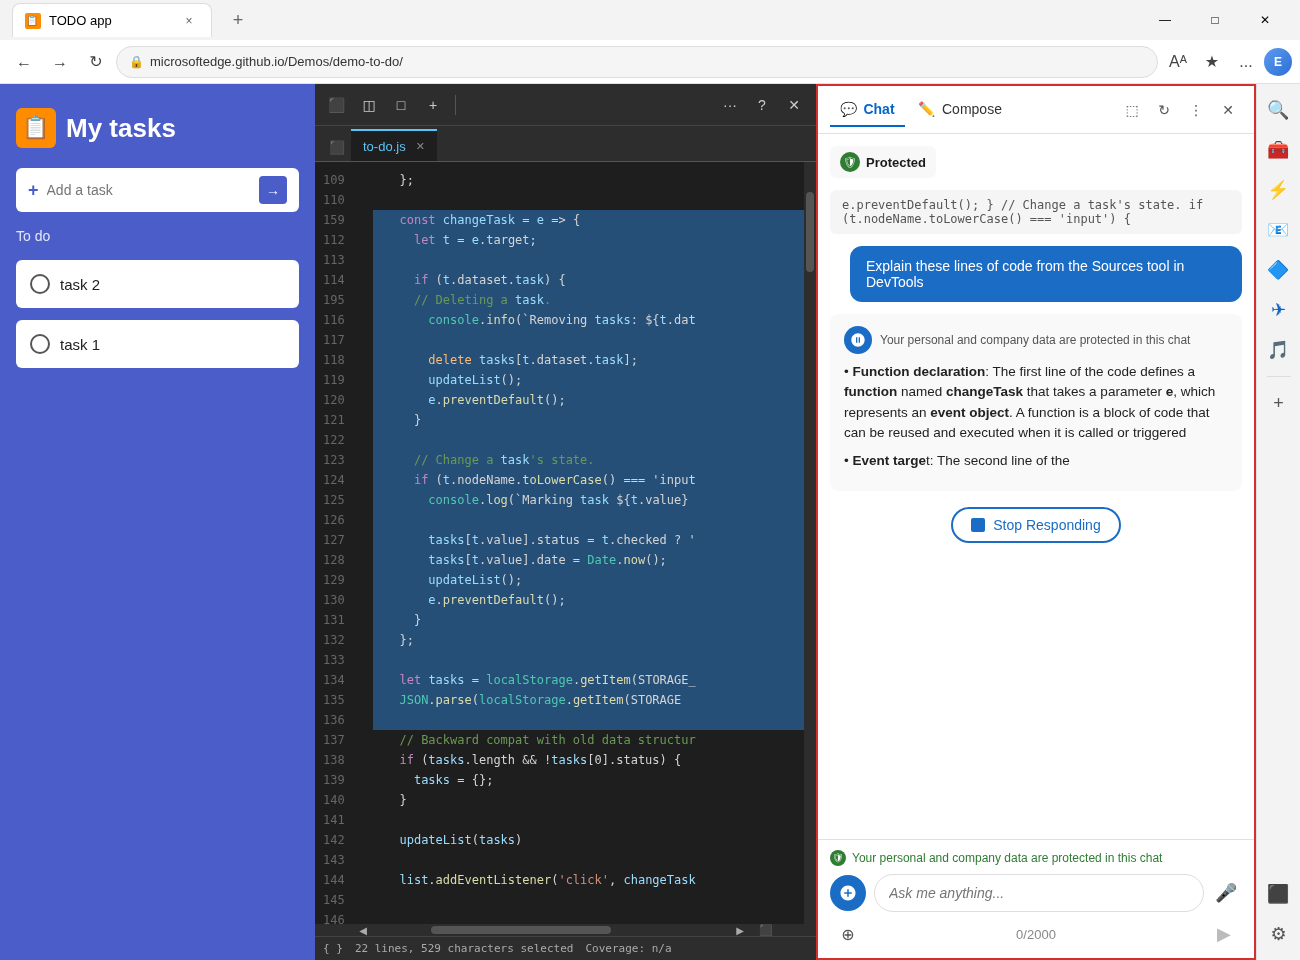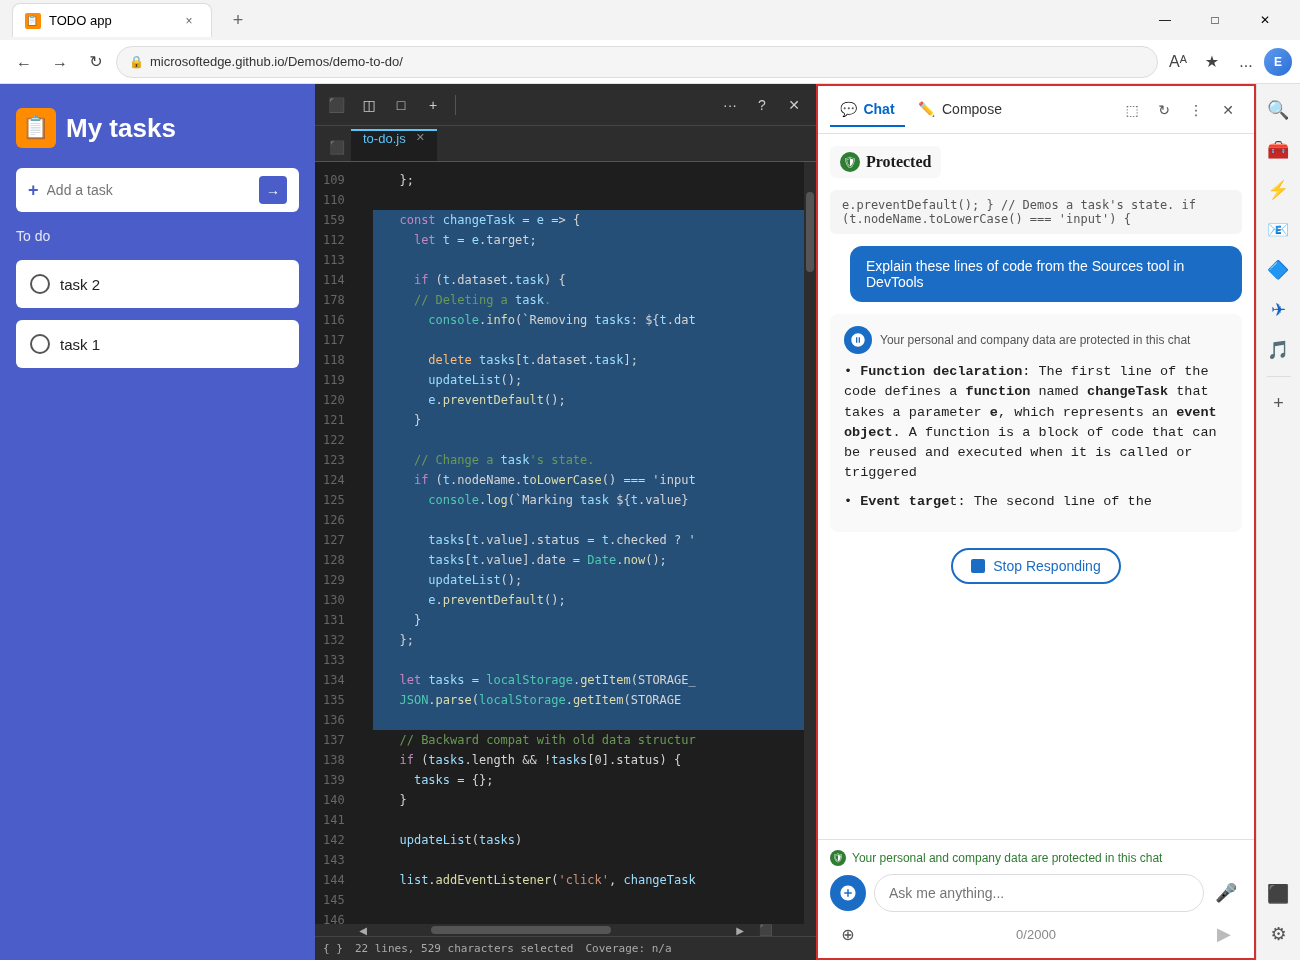--- a/index.html
+++ b/index.html
@@ -41,21 +41,21 @@
     .todo-item { display: flex; align-items: center; height: 48px; background: white; border-radius: 6px; padding: 0 14px; gap: 10px; cursor: pointer; }
     .todo-checkbox { width: 20px; height: 20px; border: 2px solid #555; border-radius: 50%; flex-shrink: 0; }
     .todo-item-label { font-size: 15px; color: #222; }
 
     
     .devtools-panel { flex: 1; background: #1e1e1e; display: flex; flex-direction: column; min-width: 0; }
     .devtools-toolbar { height: 42px; background: #2d2d2d; display: flex; align-items: center; padding: 0 8px; gap: 4px; border-bottom: 1px solid #444; }
     .devtools-toolbar-btn { width: 28px; height: 28px; background: transparent; border: none; border-radius: 4px; cursor: pointer; display: flex; align-items: center; justify-content: center; color: #ccc; font-size: 14px; }
     .devtools-divider { width: 1px; height: 20px; background: #555; margin: 0 4px; }
     .devtools-tabs { height: 36px; background: #2d2d2d; display: flex; align-items: flex-end; padding: 0 8px; border-bottom: 1px solid #555; }
-    .devtools-tab { height: 32px; padding: 0 12px; display: flex; align-items: flex-start; gap: 6px; font-size: 13px; cursor: pointer; border-top: 2px solid transparent; color: #aaa; }
+    .devtools-tab { height: 32px; padding: 0 12px; display: flex; align-items: center; gap: 6px; font-size: 13px; cursor: pointer; border-top: 2px solid transparent; color: #aaa; }
     .devtools-tab.active { color: #5cc5f8; border-top-color: #5cc5f8; background: #1e1e1e; }
     .devtools-tab .tab-close-btn { font-size: 11px; color: #888; margin-left: 4px; }
 
     
     .code-editor { flex: 1; overflow: hidden; display: flex; position: relative; }
     .line-numbers { width: 50px; background: #1e1e1e; padding: 8px 0; text-align: left; overflow: hidden; flex-shrink: 0; }
     .line-number { height: 20px; padding-right: 12px; font-size: 12px; font-family: 'Consolas', monospace; color: #666; line-height: 20px; }
     .code-content { flex: 1; overflow: hidden; padding: 8px 0; position: relative; }
     .code-line { height: 20px; padding: 0 12px; font-size: 12px; font-family: 'Consolas', monospace; white-space: pre; line-height: 20px; color: #d4d4d4; }
     .code-line.selected { background: #264f78; }
@@ -79,46 +79,46 @@
     .chat-tab-icon { font-size: 14px; }
     .chat-header-spacer { flex: 1; }
     .chat-header-btn { width: 28px; height: 28px; border: none; background: transparent; border-radius: 4px; cursor: pointer; display: flex; align-items: center; justify-content: center; color: #555; font-size: 14px; }
 
     .chat-body { flex: 1; overflow-y: auto; padding: 12px; display: flex; flex-direction: column; gap: 12px; }
     .chat-body::-webkit-scrollbar { width: 6px; }
     .chat-body::-webkit-scrollbar-thumb { background: #ccc; border-radius: 3px; }
 
     .protected-badge { display: flex; align-items: center; gap: 6px; padding: 6px 10px; background: #f8f8f8; border-radius: 6px; width: fit-content; }
     .protected-icon { width: 20px; height: 20px; background: #2e7d32; border-radius: 50%; display: flex; align-items: center; justify-content: center; color: white; font-size: 11px; }
-    .protected-text { font-size: 16px; font-weight: 600; color: #1a1a1a; font-family: Liberation Serif, serif; }
+    .protected-text { font-size: 13px; font-weight: 600; color: #1a1a1a; }
 
     .code-context-bubble { background: #f5f5f5; border-radius: 6px; padding: 8px 12px; font-size: 12px; font-family: 'Consolas', monospace; color: #555; max-height: 80px; overflow: hidden; }
 
     .user-bubble { background: #1a6cc4; color: white; border-radius: 12px; padding: 12px 16px; font-size: 14px; margin-left: 20px; }
 
     .ai-response { background: #f9f9f9; border-radius: 8px; padding: 12px 14px; font-size: 13.5px; color: #222; line-height: 1.5; }
     .ai-response-header { display: flex; align-items: center; gap: 8px; margin-bottom: 8px; }
     .ai-avatar { width: 28px; height: 28px; background: #1a6cc4; border-radius: 50%; display: flex; align-items: center; justify-content: center; flex-shrink: 0; }
     .ai-avatar svg { width: 16px; height: 16px; fill: white; }
     .ai-protected-note { font-size: 12px; color: #555; }
 
     .ai-response p { margin-bottom: 8px; }
     .ai-response strong { font-weight: 700; }
-    .bullet-item { margin-bottom: 8px; font-family: Liberation Mono, monospace; }
+    .bullet-item { margin-bottom: 8px; }
 
     .stop-btn { background: white; border: 2px solid #1a6cc4; color: #1a6cc4; border-radius: 20px; padding: 8px 18px; font-size: 14px; font-weight: 500; cursor: pointer; display: flex; align-items: center; gap: 8px; margin: 4px auto; }
     .stop-btn-icon { width: 14px; height: 14px; background: #1a6cc4; border-radius: 2px; }
 
     .chat-footer { border-top: 1px solid #e0e0e0; padding: 10px 12px; display: flex; flex-direction: column; gap: 8px; }
     .chat-footer-note { display: flex; align-items: center; gap: 6px; font-size: 12px; }
     .footer-shield { width: 16px; height: 16px; background: #2e7d32; border-radius: 50%; display: flex; align-items: center; justify-content: center; color: white; font-size: 9px; flex-shrink: 0; }
     .footer-note-text { color: #2e7d32; font-weight: 500; }
     .chat-input-row { display: flex; align-items: center; gap: 8px; }
     .chat-new-btn { width: 36px; height: 36px; background: #1a6cc4; border-radius: 50%; display: flex; align-items: center; justify-content: center; color: white; font-size: 18px; cursor: pointer; flex-shrink: 0; }
-    .chat-input { flex: 1; height: 38px; border: 1px solid #ddd; border-radius: 20px; padding: 0 14px; font-size: 14px; color: #888; outline: none; background: white; }
+    .chat-input { flex: 1; height: 38px; border: 1px solid #ddd; border-radius: 20px; padding: 0 14px; font-size: 14px; color: #888; outline: none; background: white; font-style: italic; }
     .chat-mic-btn { width: 30px; height: 30px; border: none; background: transparent; cursor: pointer; display: flex; align-items: center; justify-content: center; color: #1a6cc4; font-size: 18px; }
     .chat-input-bottom { display: flex; align-items: center; justify-content: space-between; padding: 0 4px; }
     .chat-screenshot-btn { width: 28px; height: 28px; border: none; background: transparent; cursor: pointer; display: flex; align-items: center; justify-content: center; color: #555; font-size: 16px; }
     .char-count { font-size: 13px; color: #888; }
     .chat-send-btn { width: 28px; height: 28px; border: none; background: transparent; cursor: pointer; display: flex; align-items: center; justify-content: center; color: #bbb; font-size: 18px; }
 
     
     .sidebar-icons { width: 44px; background: #f3f3f3; border-left: 1px solid #ddd; display: flex; flex-direction: column; align-items: center; padding: 8px 0; gap: 4px; }
     .sidebar-icon { width: 36px; height: 36px; border: none; background: transparent; border-radius: 4px; cursor: pointer; display: flex; align-items: center; justify-content: center; font-size: 18px; color: #555; }
     .sidebar-icon.active { color: #1a6cc4; }
@@ -210,21 +210,21 @@
 
       <div class="code-editor">
         <div style="width:8px; background:#1e1e1e; flex-shrink:0;"></div>
         <div class="line-numbers" id="line-nums">
             <div class="line-number">109</div>
             <div class="line-number">110</div>
             <div class="line-number">159</div>
             <div class="line-number">112</div>
             <div class="line-number">113</div>
             <div class="line-number">114</div>
-            <div class="line-number">178</div>
+            <div class="line-number">195</div>
             <div class="line-number">116</div>
             <div class="line-number">117</div>
             <div class="line-number">118</div>
             <div class="line-number">119</div>
             <div class="line-number">120</div>
             <div class="line-number">121</div>
             <div class="line-number">122</div>
             <div class="line-number">123</div>
             <div class="line-number">124</div>
             <div class="line-number">125</div>
@@ -329,21 +329,21 @@
 
       <div class="chat-body">
 
         <div class="protected-badge">
           <div class="protected-icon">🛡</div>
           <span class="protected-text">Protected</span>
         </div>
 
         <div class="code-context-bubble">e.preventDefault();
   }
-  // Demos a task's state.
+  // Change a task's state.
   if (t.nodeName.toLowerCase() === 'input') {</div>
 
         <div class="user-bubble">Explain these lines of code from the Sources tool in DevTools</div>
 
         <div class="ai-response">
           <div class="ai-response-header">
             <div class="ai-avatar">
               <svg viewBox="0 0 24 24">
                   <path d="M12 2C6.48 2 2 6.48 2 12s4.48 10 10 10 10-4.48 10-10S17.52 2 12 2zm-1 14H9V8h2v8zm4 0h-2V8h2v8z"></path>
                 </svg>

